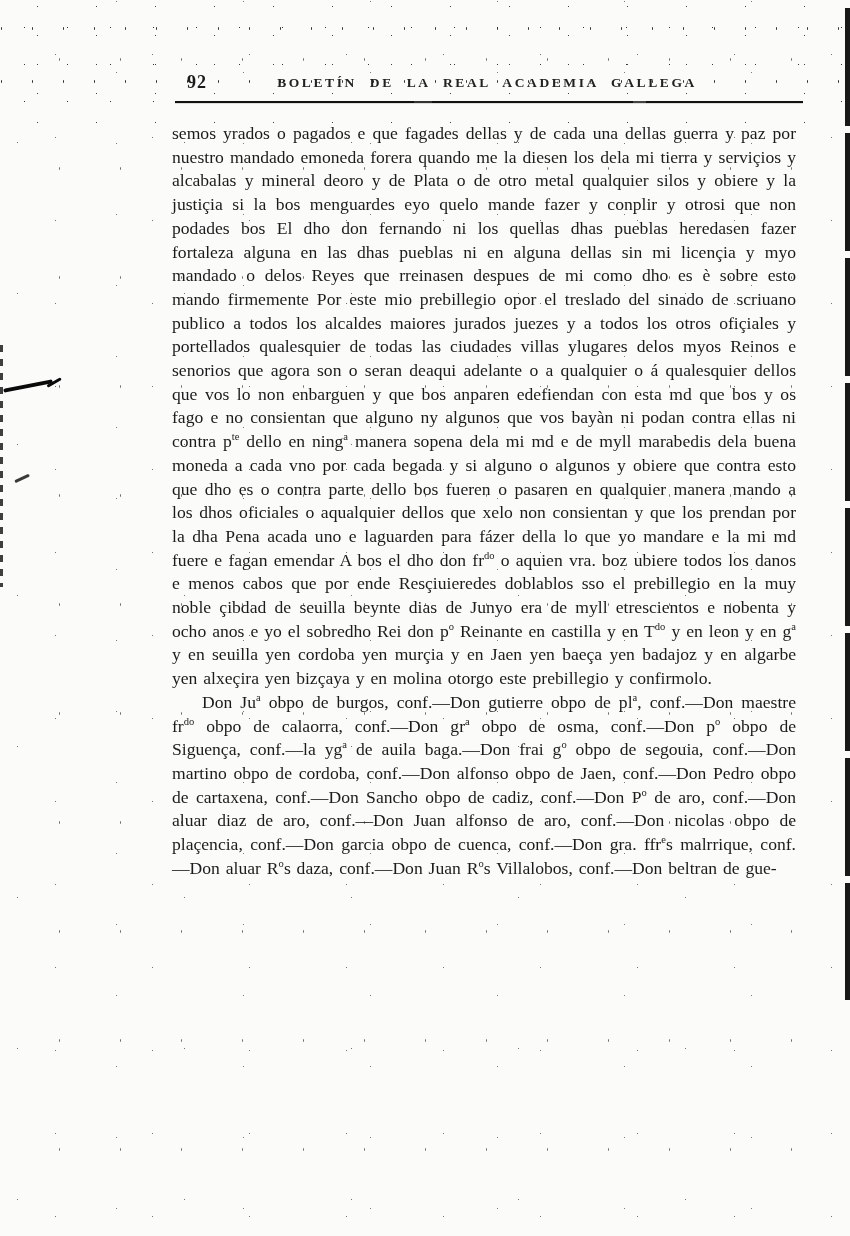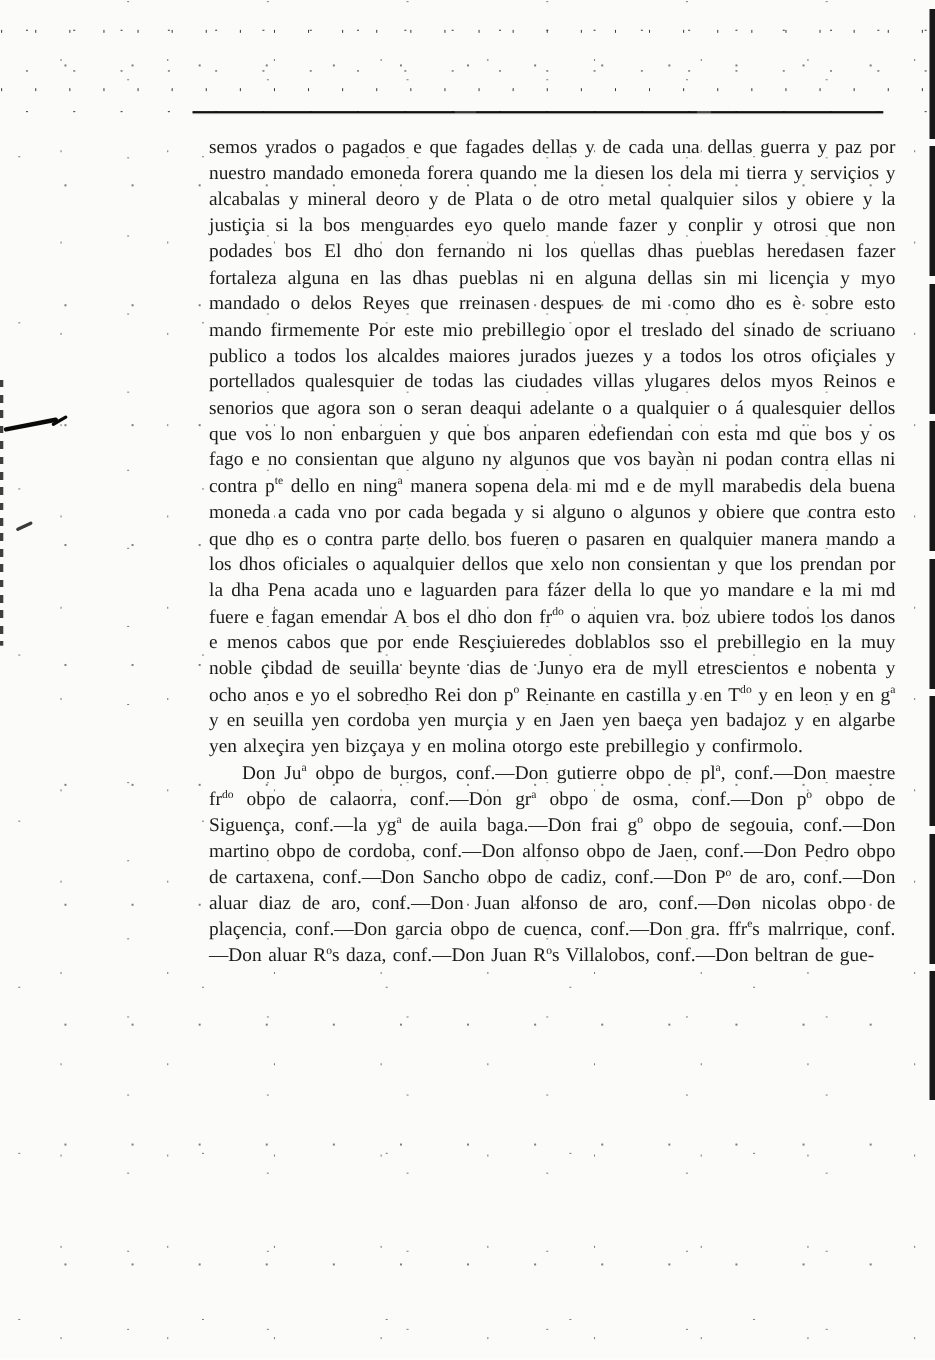--- a/index.html
+++ b/index.html
@@ -44,21 +44,21 @@
     position:absolute;left:0;right:0;top:3px;text-align:center;
     font-size:13.5px;font-weight:700;letter-spacing:2.6px;word-spacing:7px;
     color:#222;
   }
   .rule{
     position:absolute;left:175px;top:101px;width:628px;height:2.4px;
     background:linear-gradient(90deg,#111 0 38%,#333 38% 41%,#111 41% 73%,#444 73% 75%,#111 75% 100%);
     box-shadow:0 1px 0 rgba(0,0,0,.12);
   }
   main{
-    position:absolute;left:190px;top:122px;width:624px;
+    position:absolute;left:172px;top:122px;width:624px;
   }
   main p{
     margin:0;
     font-size:17.6px;line-height:23.7px;
     text-align:justify;
     word-spacing:1.5px;
   }
   main p.indent{text-indent:30px;}
   sup{font-size:.6em;line-height:0;vertical-align:super;letter-spacing:0;}
   
@@ -86,20 +86,24 @@
   }
 </style>
 </head>
 <body>
 
 <div class="page">
 
   <div class="speckles"></div>
   <div class="speckles-top"></div>
 
+  <header>
+    <span class="page-num">92</span>
+    <span class="journal-title">BOLETÍN DE LA REAL ACADEMIA GALLEGA</span>
+  </header>
 
   <div class="rule"></div>
 
   <main>
     <p>semos yrados o pagados e que fagades dellas y de cada una dellas guerra y paz por nuestro mandado emoneda forera quando me la diesen los dela mi tierra y serviçios y alcabalas y mineral deoro y de Plata o de otro metal qualquier silos y obiere y la justiçia si la bos menguardes eyo quelo mande fazer y conplir y otrosi que non podades bos El dho don fernando ni los quellas dhas pueblas heredasen fazer fortaleza alguna en las dhas pueblas ni en alguna dellas sin mi licençia y myo mandado o delos Reyes que rreinasen despues de mi como dho es è sobre esto mando firmemente Por este mio prebillegio opor el treslado del sinado de scriuano publico a todos los alcaldes maiores jurados juezes y a todos los otros ofiçiales y portellados qualesquier de todas las ciudades villas ylugares delos myos Reinos e senorios que agora son o seran deaqui adelante o a qualquier o á qualesquier dellos que vos lo non enbarguen y que bos anparen edefiendan con esta md que bos y os fago e no consientan que alguno ny algunos que vos bayàn ni podan contra ellas ni contra p<sup>te</sup> dello en ning<sup>a</sup> manera sopena dela mi md e de myll marabedis dela buena moneda a cada vno por cada begada y si alguno o algunos y obiere que contra esto que dho es o contra parte dello bos fueren o pasaren en qualquier manera mando a los dhos oficiales o aqualquier dellos que xelo non consientan y que los prendan por la dha Pena acada uno e laguarden para fázer della lo que yo mandare e la mi md fuere e fagan emendar A bos el dho don fr<sup>do</sup> o aquien vra. boz ubiere todos los danos e menos cabos que por ende Resçiuieredes doblablos sso el prebillegio en la muy noble çibdad de seuilla beynte dias de Junyo era de myll etrescientos e nobenta y ocho anos e yo el sobredho Rei don p<sup>o</sup> Reinante en castilla y en T<sup>do</sup> y en leon y en g<sup>a</sup> y en seuilla yen cordoba yen murçia y en Jaen yen baeça yen badajoz y en algarbe yen alxeçira yen bizçaya y en molina otorgo este prebillegio y confirmolo.</p>
     <p class="indent">Don Ju<sup>a</sup> obpo de burgos, conf.—Don gutierre obpo de pl<sup>a</sup>, conf.—Don maestre fr<sup>do</sup> obpo de calaorra, conf.—Don gr<sup>a</sup> obpo de osma, conf.—Don p<sup>o</sup> obpo de Siguença, conf.—la yg<sup>a</sup> de auila baga.—Don frai g<sup>o</sup> obpo de segouia, conf.—Don martino obpo de cordoba, conf.—Don alfonso obpo de Jaen, conf.—Don Pedro obpo de cartaxena, conf.—Don Sancho obpo de cadiz, conf.—Don P<sup>o</sup> de aro, conf.—Don aluar diaz de aro, conf.—Don Juan alfonso de aro, conf.—Don nicolas obpo de plaçencia, conf.—Don garcia obpo de cuenca, conf.—Don gra. ffr<sup>e</sup>s malrrique, conf.—Don aluar R<sup>o</sup>s daza, conf.—Don Juan R<sup>o</sup>s Villalobos, conf.—Don beltran de gue-</p>
   </main>
 
   <div class="edge-line-right"></div>
   <div class="margin-scratch"></div>

